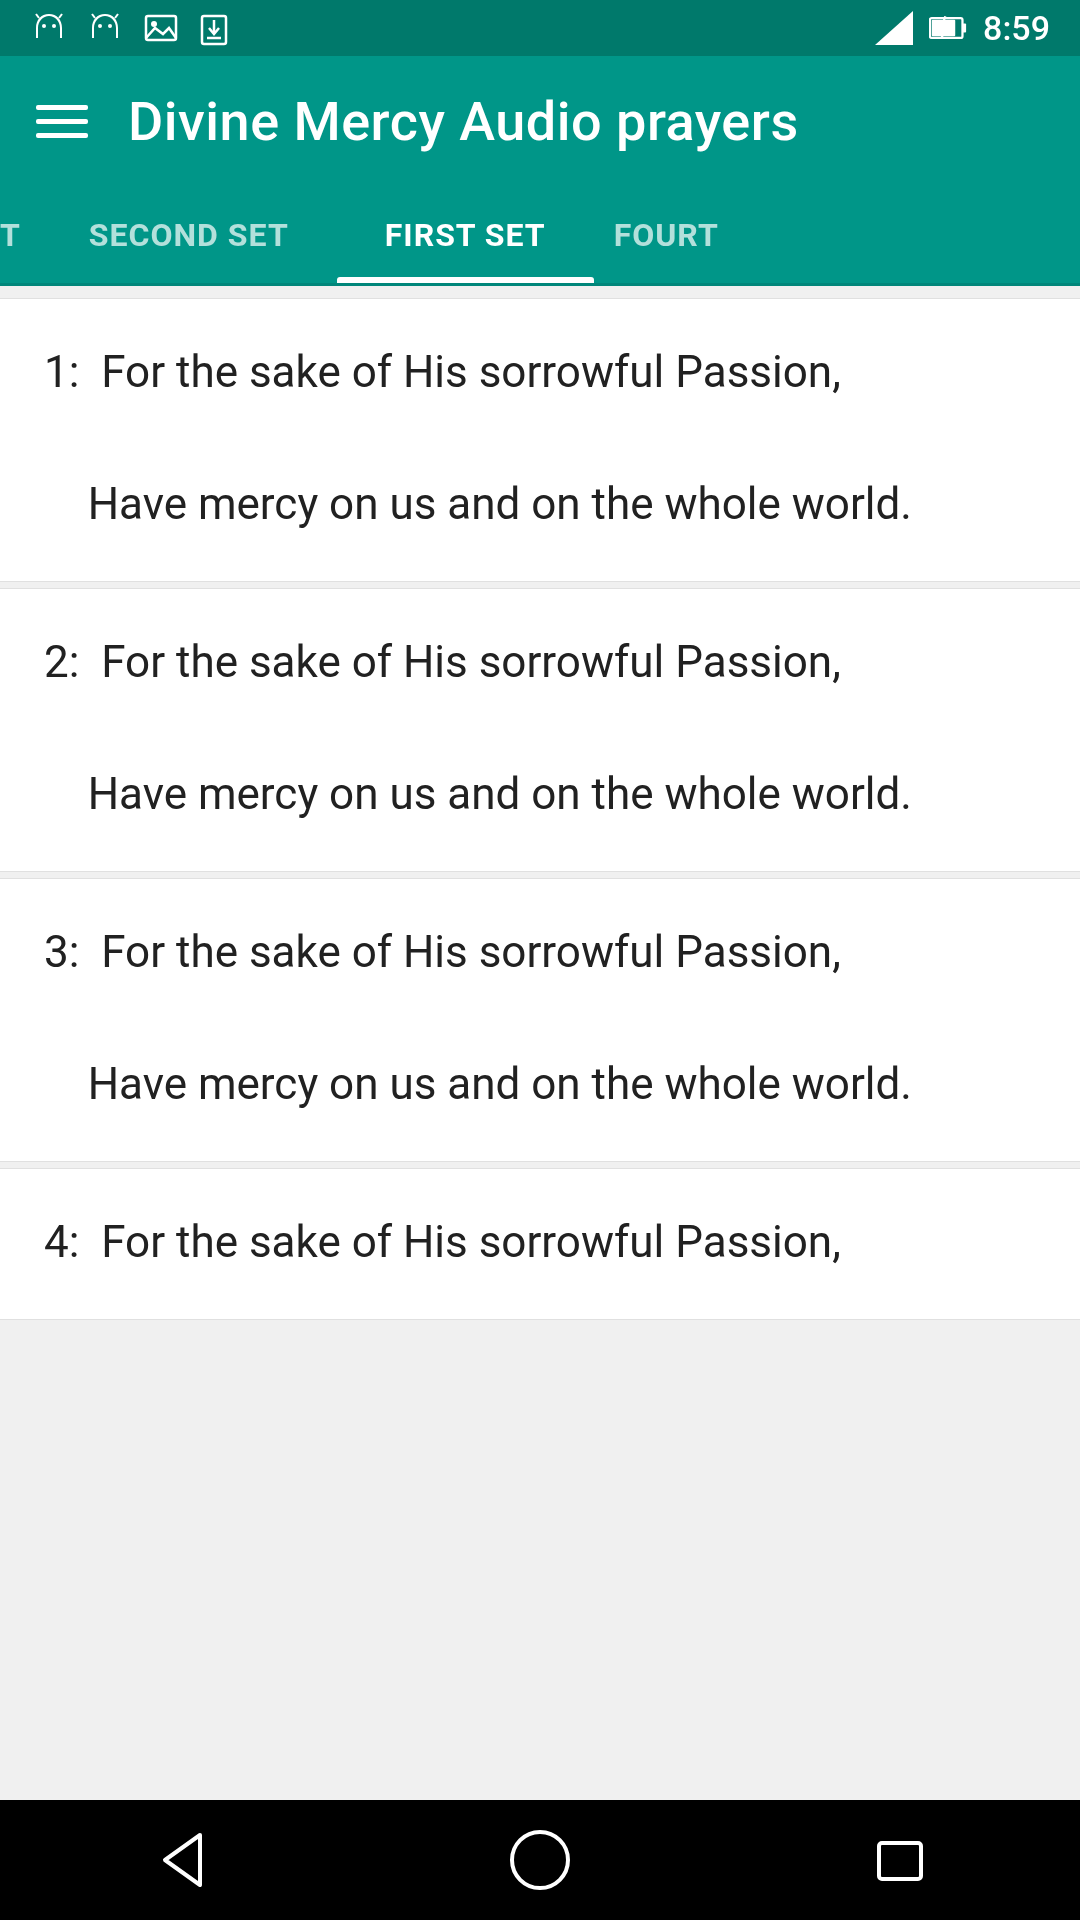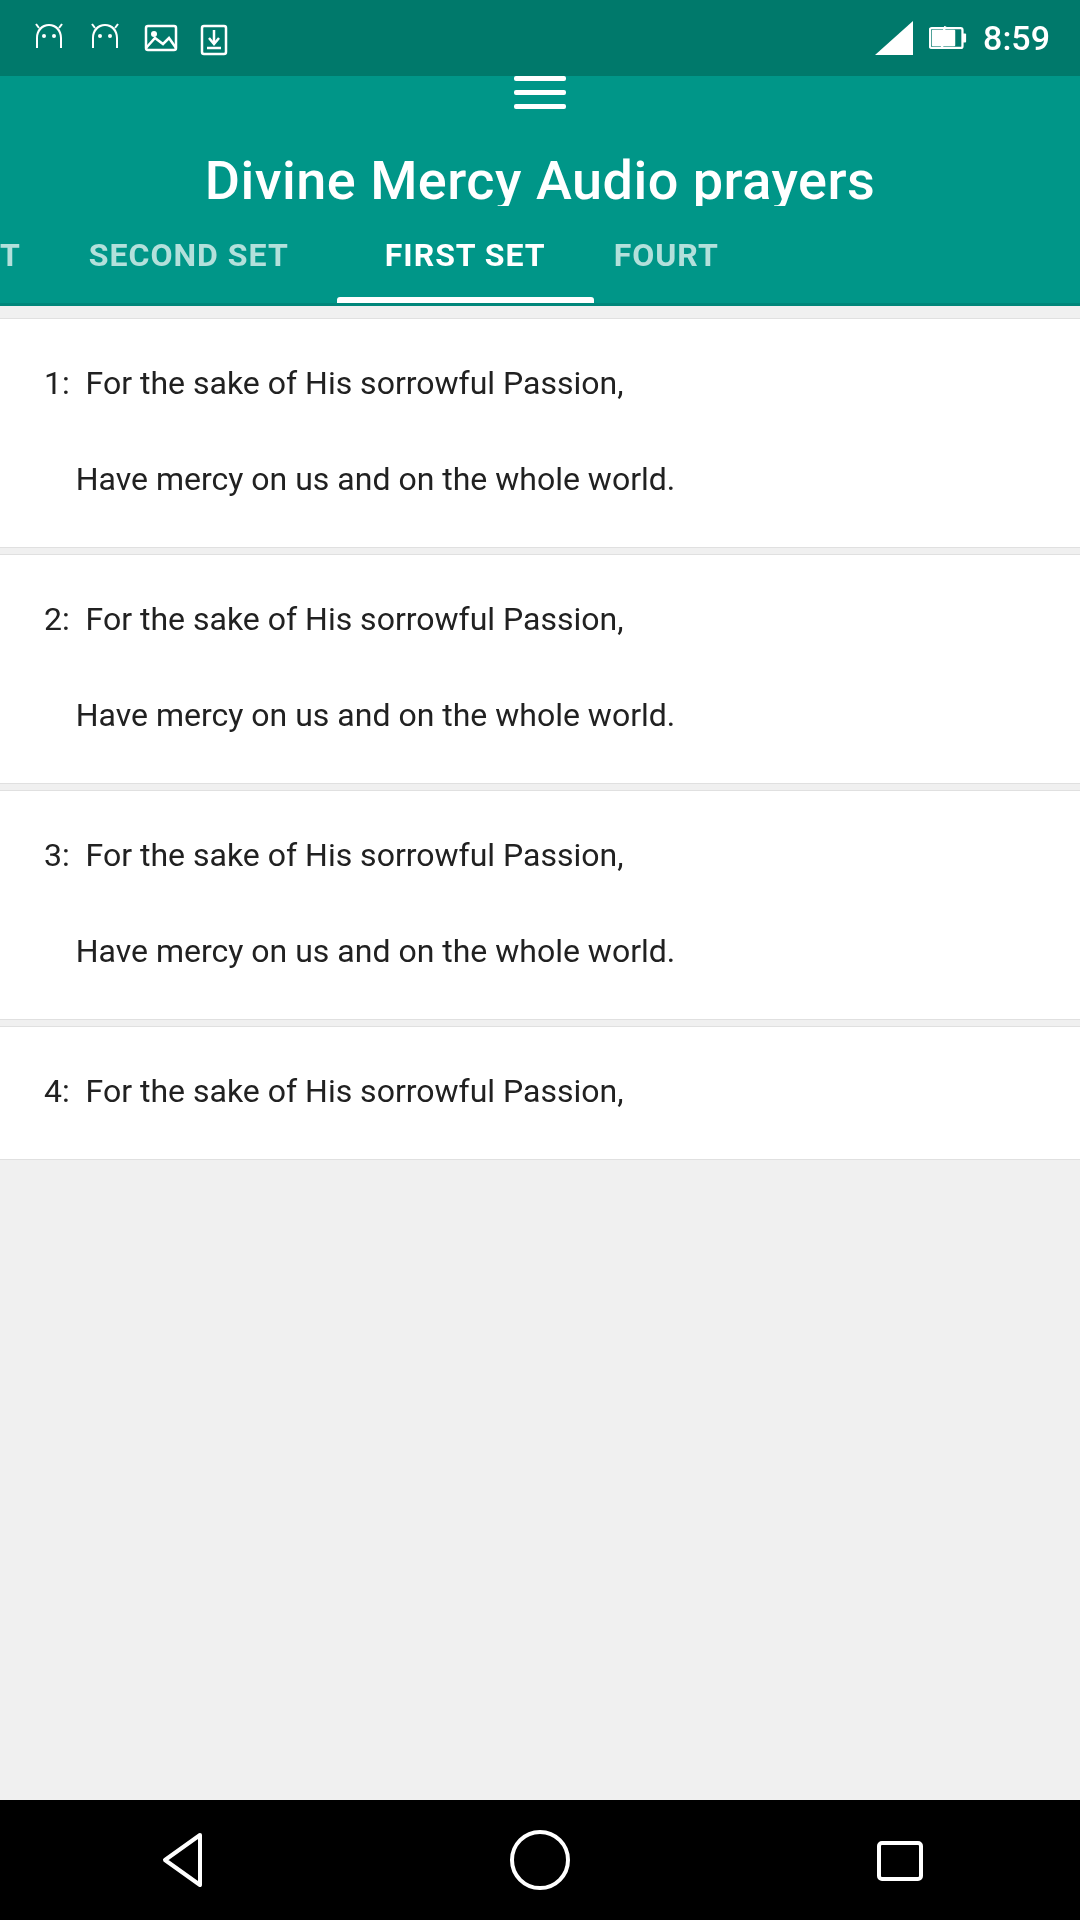--- a/index.html
+++ b/index.html
@@ -15,21 +15,21 @@
       background: #f5f5f5;
       font-family: 'Roboto', Arial, sans-serif;
       overflow: hidden;
       display: flex;
       flex-direction: column;
     }
 
     
     .status-bar {
       background: #00796B;
-      height: 76px;
+      height: 56px;
       display: flex;
       align-items: center;
       justify-content: space-between;
       padding: 0 30px;
       flex-shrink: 0;
     }
 
     .status-bar-left {
       display: flex;
       align-items: center;
@@ -58,21 +58,20 @@
 
     
     .app-bar {
       background: #009688;
       height: 130px;
       display: flex;
       align-items: center;
       padding: 0 36px;
       gap: 40px;
       flex-shrink: 0;
-      flex-direction: column;
     }
 
     .hamburger-icon {
       display: flex;
       flex-direction: column;
       gap: 9px;
       cursor: pointer;
     }
 
     .hamburger-icon span {
@@ -160,21 +159,21 @@
 
     .prayer-card {
       background: white;
       margin: 6px 0;
       padding: 40px 44px 44px 44px;
       border-top: 1px solid #e0e0e0;
       border-bottom: 1px solid #e0e0e0;
     }
 
     .prayer-text {
-      font-size: 32px;
+      font-size: 44px;
       color: #212121;
       line-height: 1.5;
     }
 
     
     .bottom-nav {
       background: #000000;
       height: 120px;
       display: flex;
       align-items: center;

